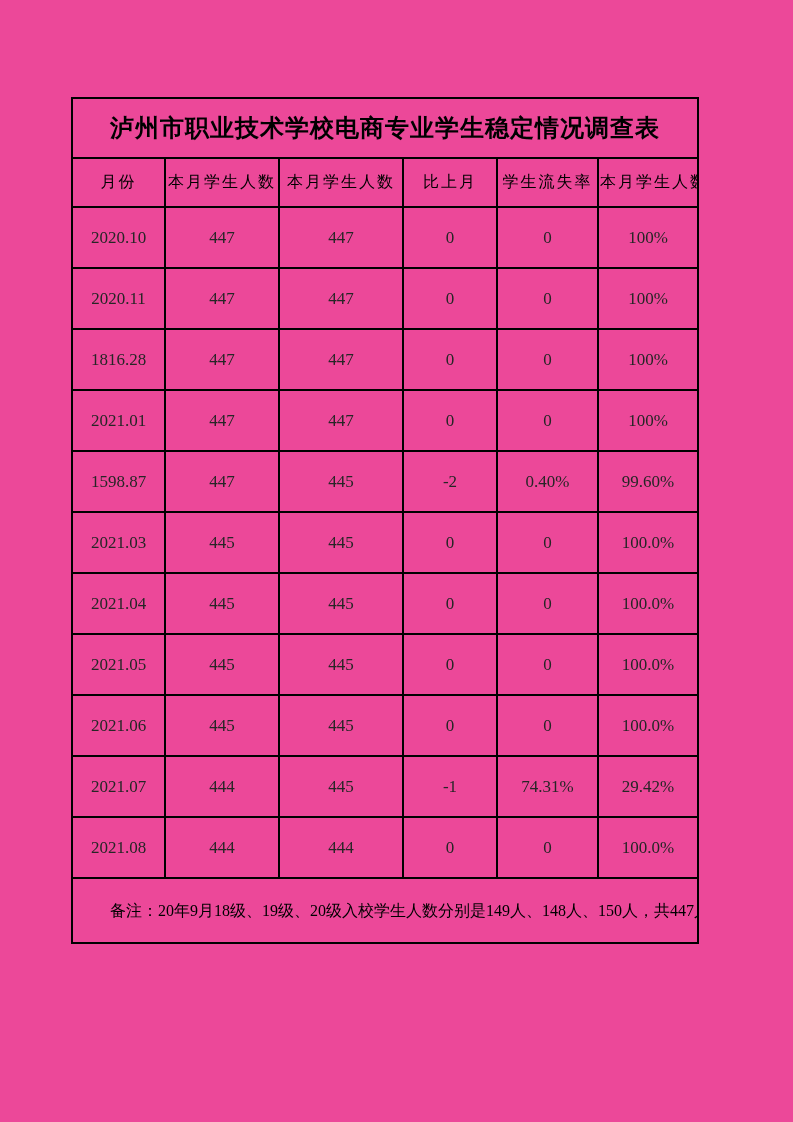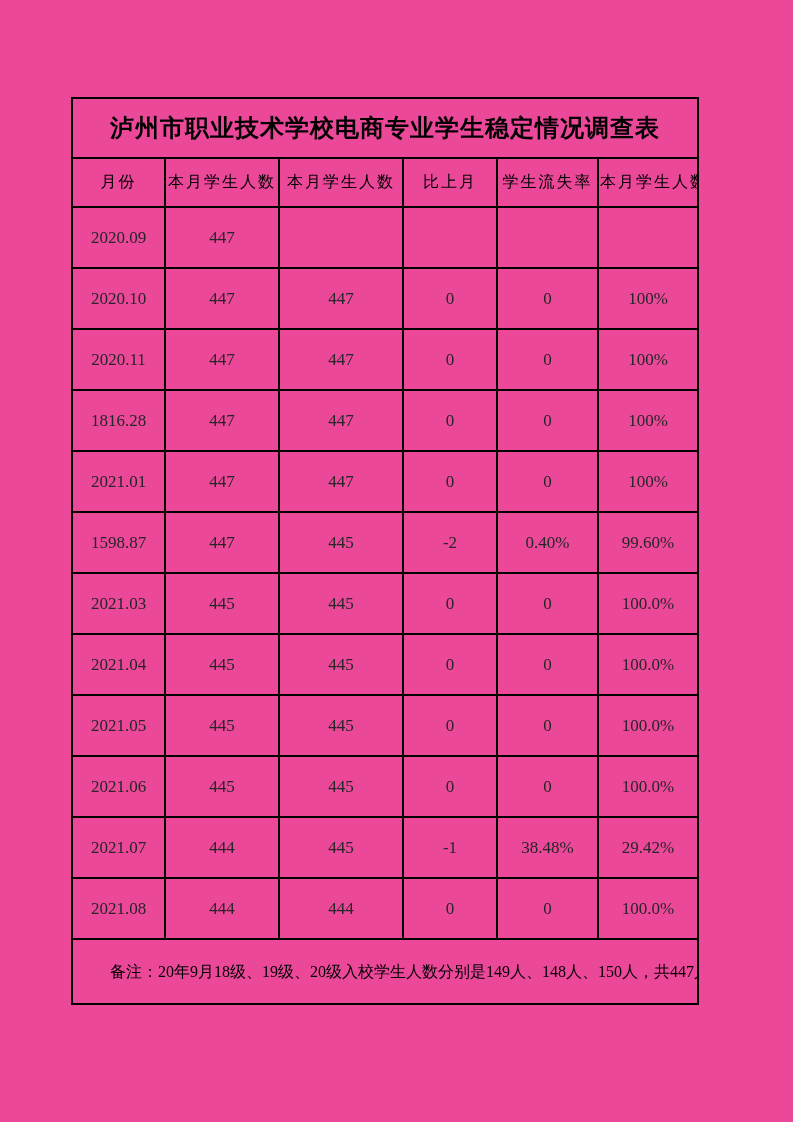--- a/index.html
+++ b/index.html
@@ -86,28 +86,20 @@
           <th>月份</th>
           <th>本月学生人数</th>
           <th>本月学生人数</th>
           <th>比上月</th>
           <th>学生流失率</th>
           <th>本月学生人数</th>
         </tr>
     </thead>
     <tbody class="body-rows" id="body-rows">
         <tr>
-          <td>2020.09</td>
-          <td>447</td>
-          <td></td>
-          <td></td>
-          <td></td>
-          <td></td>
-        </tr>
-        <tr>
           <td>2020.10</td>
           <td>447</td>
           <td>447</td>
           <td>0</td>
           <td>0</td>
           <td>100%</td>
         </tr>
         <tr>
           <td>2020.11</td>
           <td>447</td>
@@ -170,21 +162,21 @@
           <td>445</td>
           <td>0</td>
           <td>0</td>
           <td>100.0%</td>
         </tr>
         <tr>
           <td>2021.07</td>
           <td>444</td>
           <td>445</td>
           <td>-1</td>
-          <td>38.48%</td>
+          <td>74.31%</td>
           <td>29.42%</td>
         </tr>
         <tr>
           <td>2021.08</td>
           <td>444</td>
           <td>444</td>
           <td>0</td>
           <td>0</td>
           <td>100.0%</td>
         </tr>

